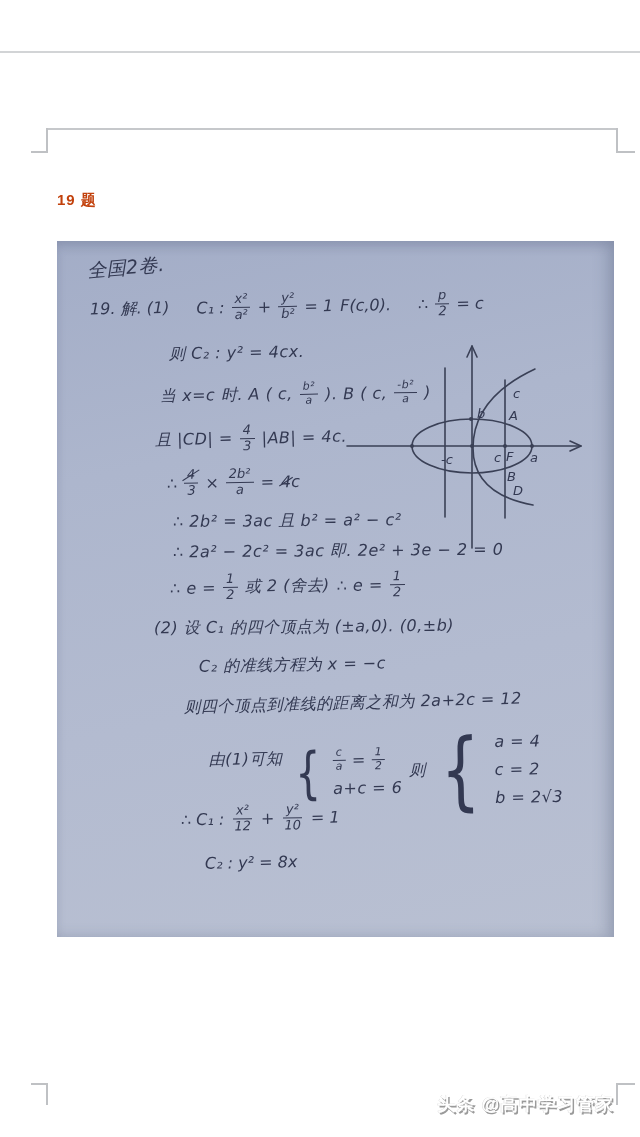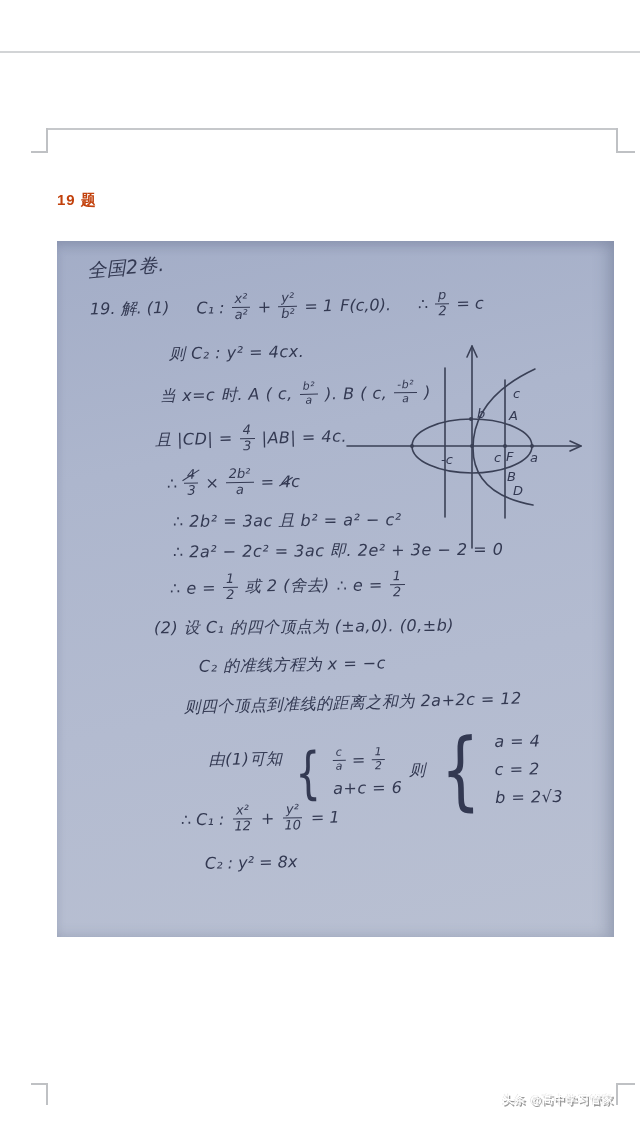--- a/index.html
+++ b/index.html
@@ -10,21 +10,21 @@
   
   .top-divider{position:absolute;left:0;top:51px;width:640px;height:2px;background:#d2d4d6;}
   .boundary-line{position:absolute;left:46px;top:128px;width:570px;height:2px;background:#c6c8cb;}
   .mark{position:absolute;}
   .mark-tl{left:31px;top:128px;width:15px;height:23px;border-right:2px solid #bfc1c4;border-bottom:2px solid #bfc1c4;}
   .mark-tr{left:616px;top:128px;width:17px;height:23px;border-left:2px solid #bfc1c4;border-bottom:2px solid #bfc1c4;}
   .mark-bl{left:31px;top:1083px;width:15px;height:20px;border-right:2px solid #bfc1c4;border-top:2px solid #bfc1c4;}
   .mark-br{left:616px;top:1083px;width:17px;height:20px;border-left:2px solid #bfc1c4;border-top:2px solid #bfc1c4;}
   .q-label{position:absolute;left:57px;top:191px;font-size:15px;font-weight:700;color:#c2410c;letter-spacing:1px;}
   .watermark{
-    position:absolute;right:26px;top:1092px;font-size:11px;font-weight:700;color:#ffffff;
+    position:absolute;right:26px;top:1092px;font-size:18px;font-weight:700;color:#ffffff;
     text-shadow:1.5px 1.5px 0 #9a9a9a,-0.5px -0.5px 0 #d8d8d8;letter-spacing:1px;
   }
   
   .photo{
     position:absolute;left:57px;top:241px;width:557px;height:696px;
     background:linear-gradient(168deg,#a3adc7 0%,#adb6cd 30%,#b3bbd0 62%,#b9c0d2 100%);
     box-shadow:inset -8px 0 14px rgba(70,80,110,.22), inset 0 6px 10px rgba(70,80,110,.14);
   }
   .hw{
     position:absolute;font-family:"DejaVu Sans", sans-serif;font-style:italic;

